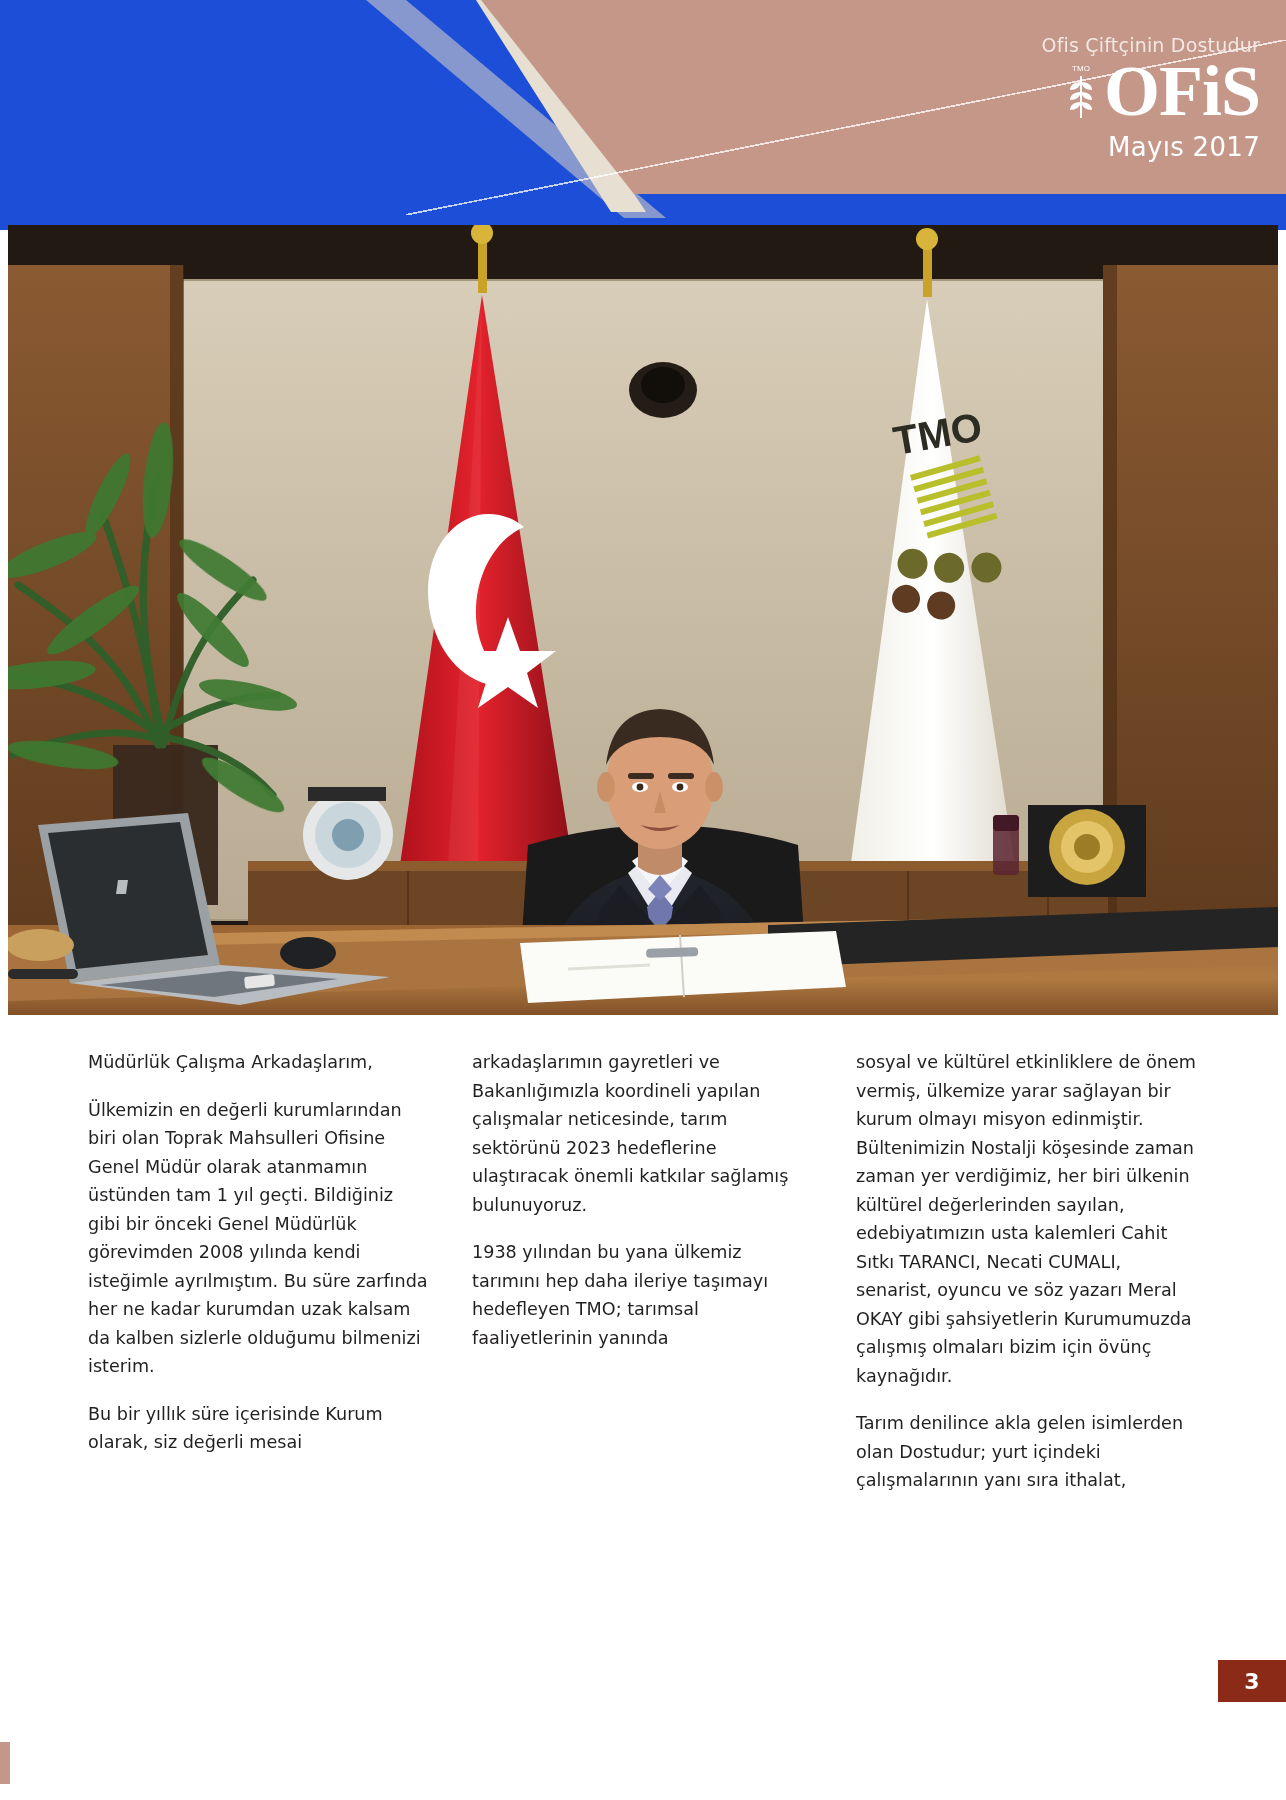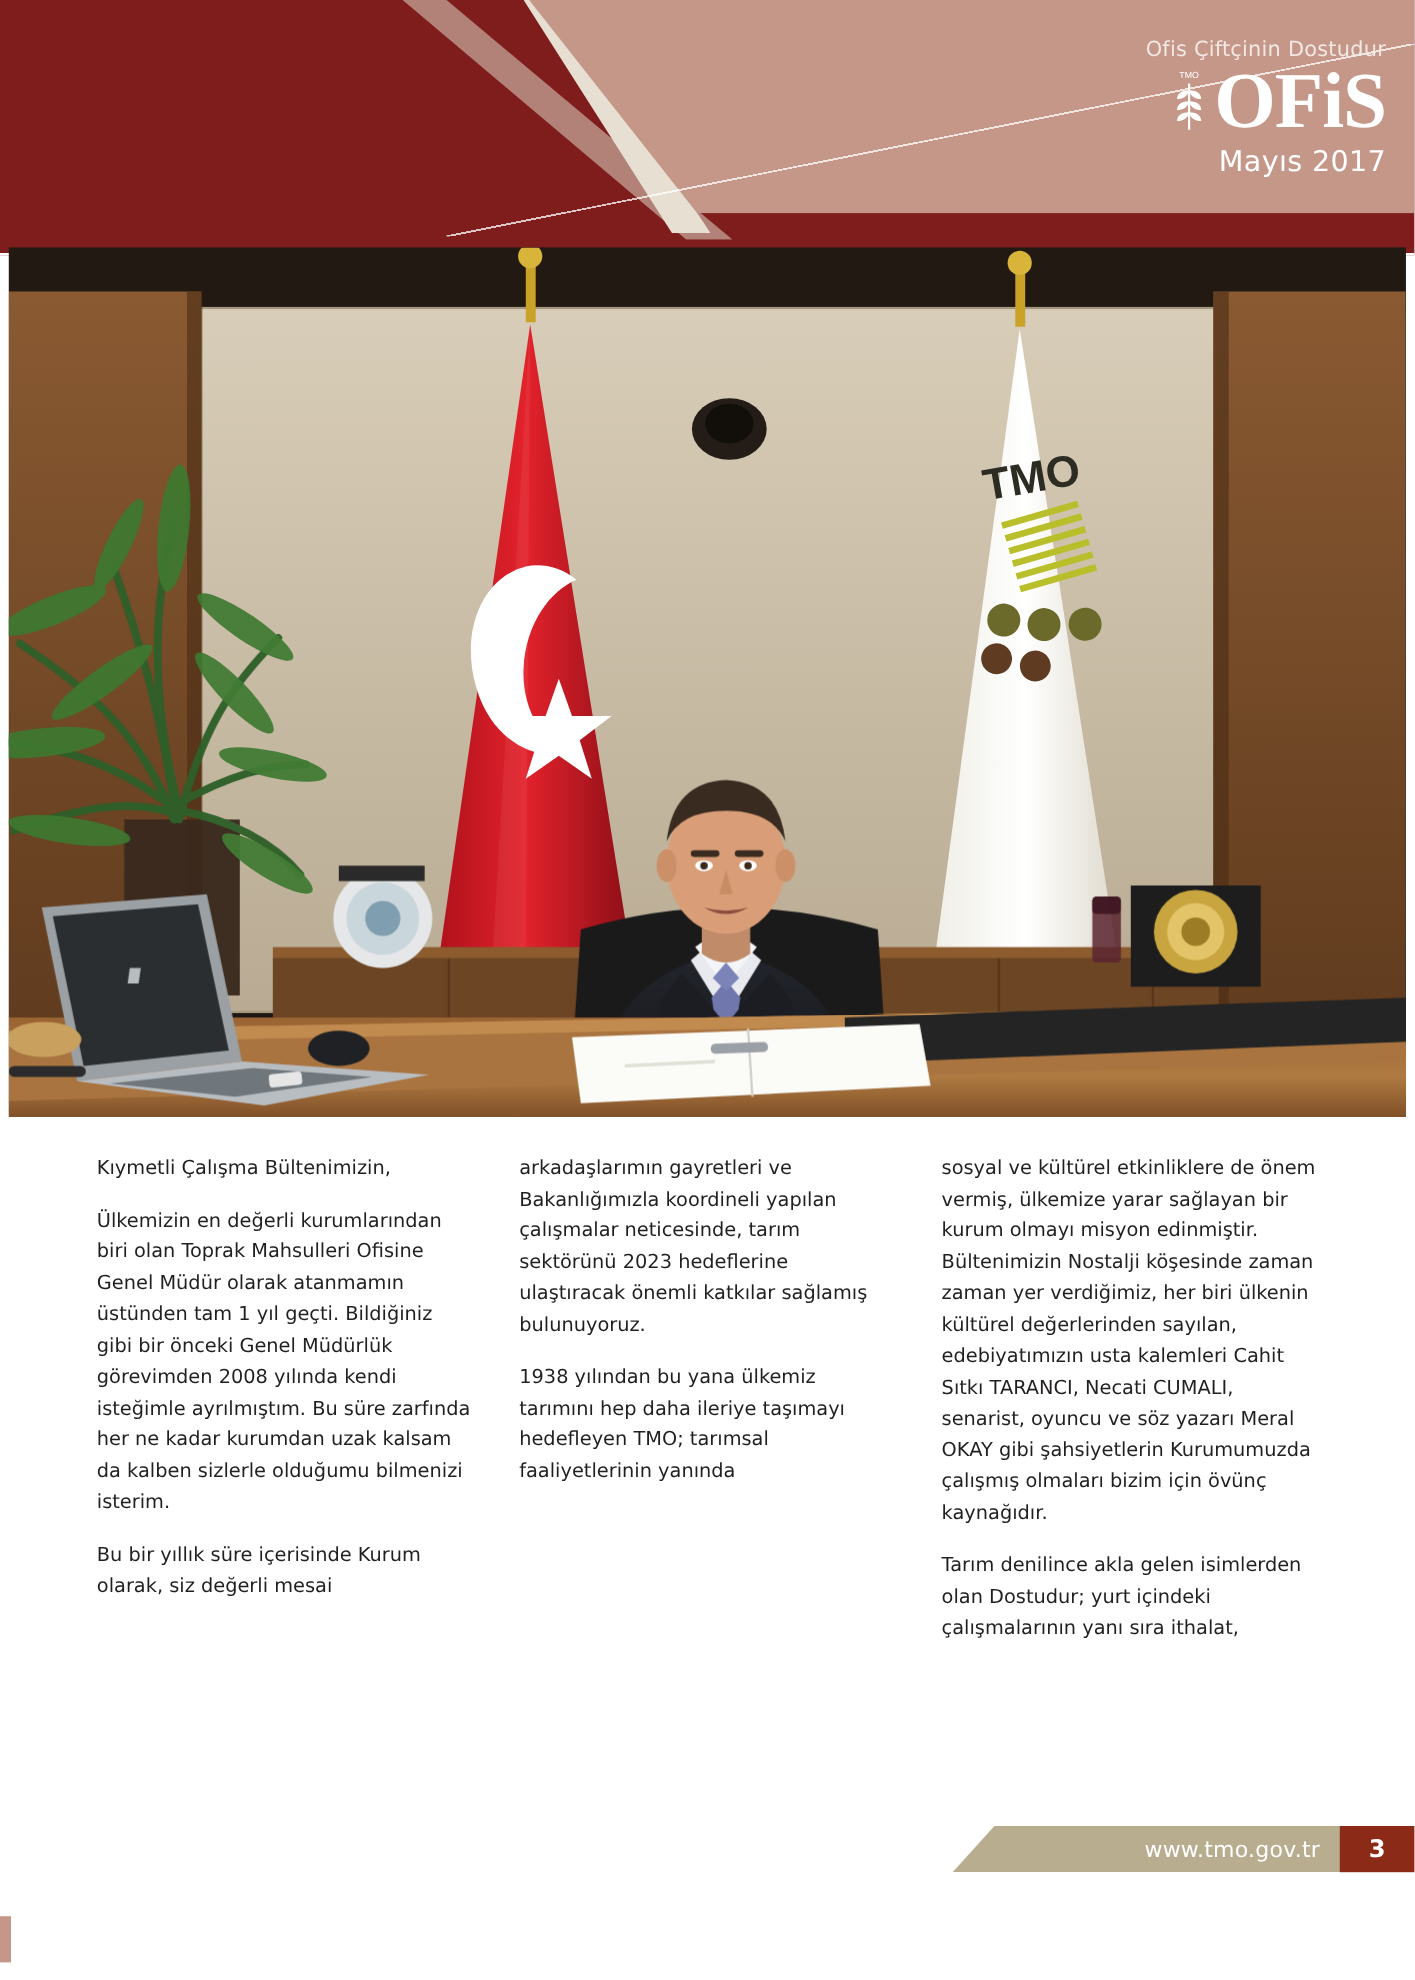--- a/index.html
+++ b/index.html
@@ -15,21 +15,21 @@
     overflow: hidden;
   }
 
   
   .header {
     position: absolute;
     left: 0; top: 0;
     width: 1286px;
     height: 232px;
     overflow: hidden;
-    background: #7f1d1d;
+    background: #1d4ed8;
   }
   .header-band {
     position: absolute;
     left: 0; top: 0;
     width: 1286px;
     height: 232px;
   }
   
   .band-salmon {
     position: absolute;
@@ -467,33 +467,30 @@
 
     <ellipse cx="32" cy="720" rx="34" ry="16" fill="#caa05f"></ellipse>
     <rect x="0" y="744" width="70" height="10" rx="5" fill="#2b2b2b"></rect>
 
     <rect x="0" y="0" width="1270" height="790" fill="none"></rect>
   </svg>
 </div>
 
 <div class="article">
   <div class="col">
-    <p>Kıymetli Çalışma Bültenimizin,</p>
+    <p>Müdürlük Çalışma Arkadaşlarım,</p>
     <p>Ülkemizin en değerli kurumlarından biri olan Toprak Mahsulleri Ofisine Genel Müdür olarak atanmamın üstünden tam 1 yıl geçti.  Bildiğiniz gibi bir önceki Genel Müdürlük görevimden 2008 yılında kendi isteğimle ayrılmıştım. Bu süre zarfında her ne kadar kurumdan uzak kalsam da kalben sizlerle olduğumu bilmenizi isterim.</p>
     <p>Bu bir yıllık süre içerisinde Kurum olarak, siz değerli mesai</p>
   </div>
   <div class="col">
     <p>arkadaşlarımın gayretleri ve Bakanlığımızla koordineli yapılan çalışmalar neticesinde, tarım sektörünü 2023 hedeflerine ulaştıracak önemli katkılar sağlamış bulunuyoruz.</p>
     <p>1938 yılından bu yana ülkemiz tarımını hep daha ileriye taşımayı hedefleyen TMO; tarımsal faaliyetlerinin yanında</p>
   </div>
   <div class="col">
     <p>sosyal ve kültürel etkinliklere de önem vermiş, ülkemize yarar sağlayan bir kurum olmayı misyon edinmiştir. Bültenimizin Nostalji köşesinde zaman zaman yer verdiğimiz, her biri ülkenin kültürel değerlerinden sayılan, edebiyatımızın usta kalemleri Cahit Sıtkı TARANCI, Necati CUMALI, senarist, oyuncu ve söz yazarı Meral OKAY gibi şahsiyetlerin Kurumumuzda çalışmış olmaları bizim için övünç kaynağıdır.</p>
     <p>Tarım denilince akla gelen isimlerden olan Dostudur; yurt içindeki çalışmalarının yanı sıra ithalat,</p>
   </div>
 </div>
 
 <div class="footer">
-  <div class="footer-bar">
-    <span class="footer-url">www.tmo.gov.tr</span>
-  </div>
   <div class="footer-page">3</div>
 </div>
 <div class="edge-mark"></div>
 
 </body></html>

